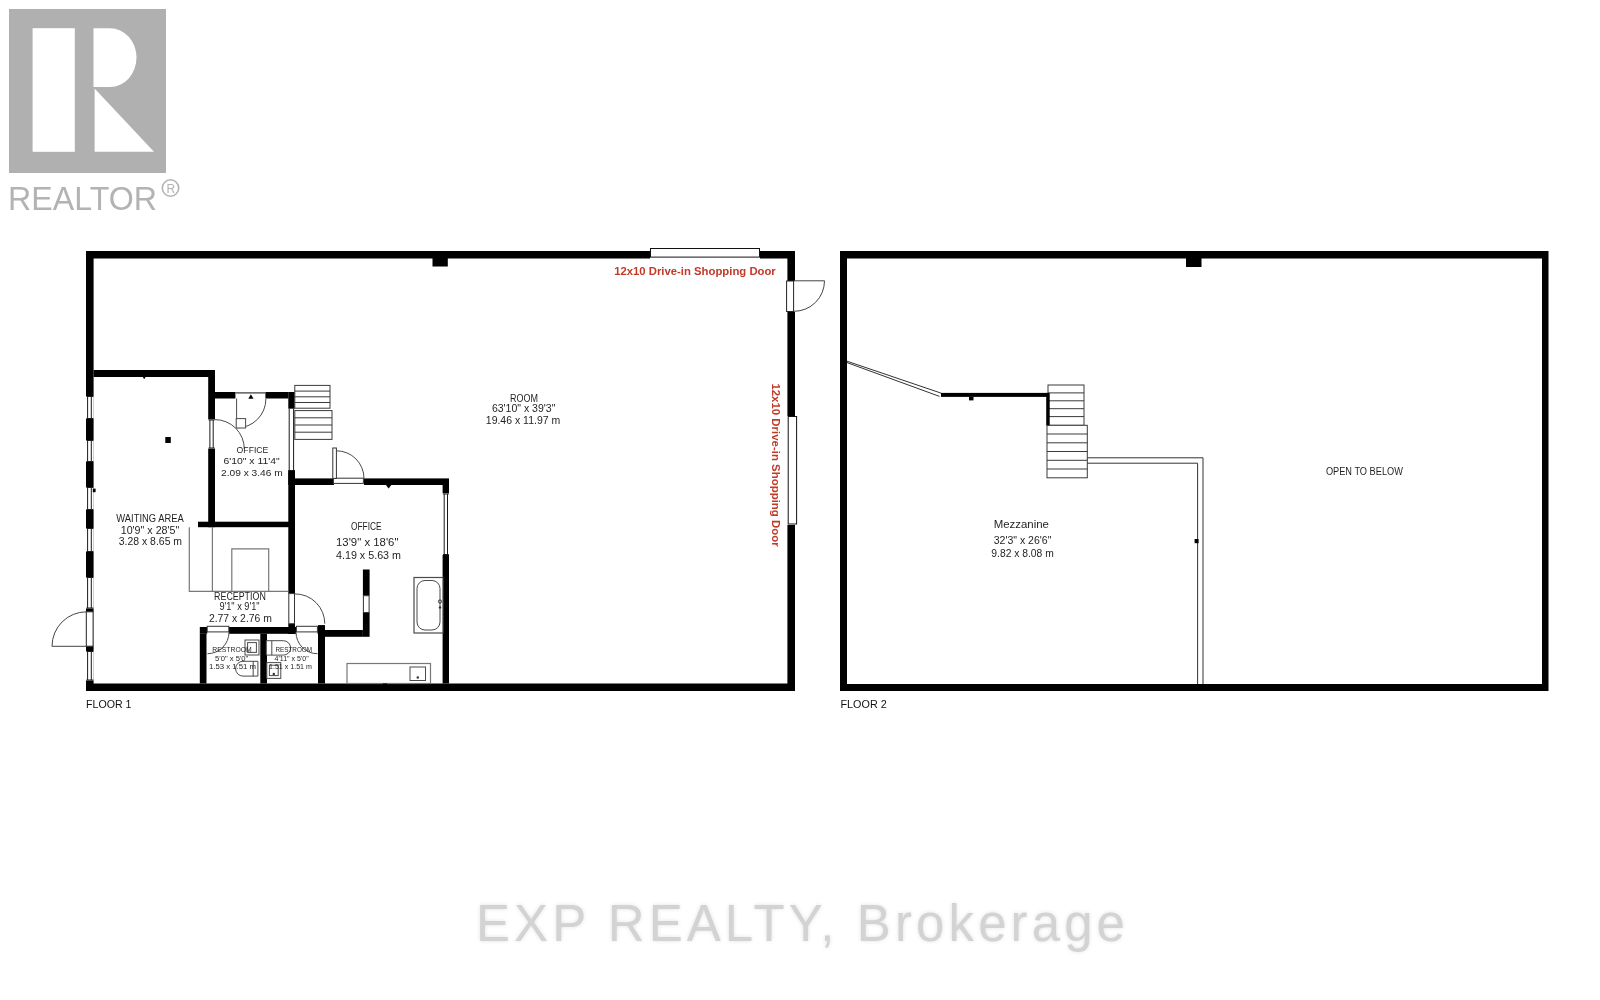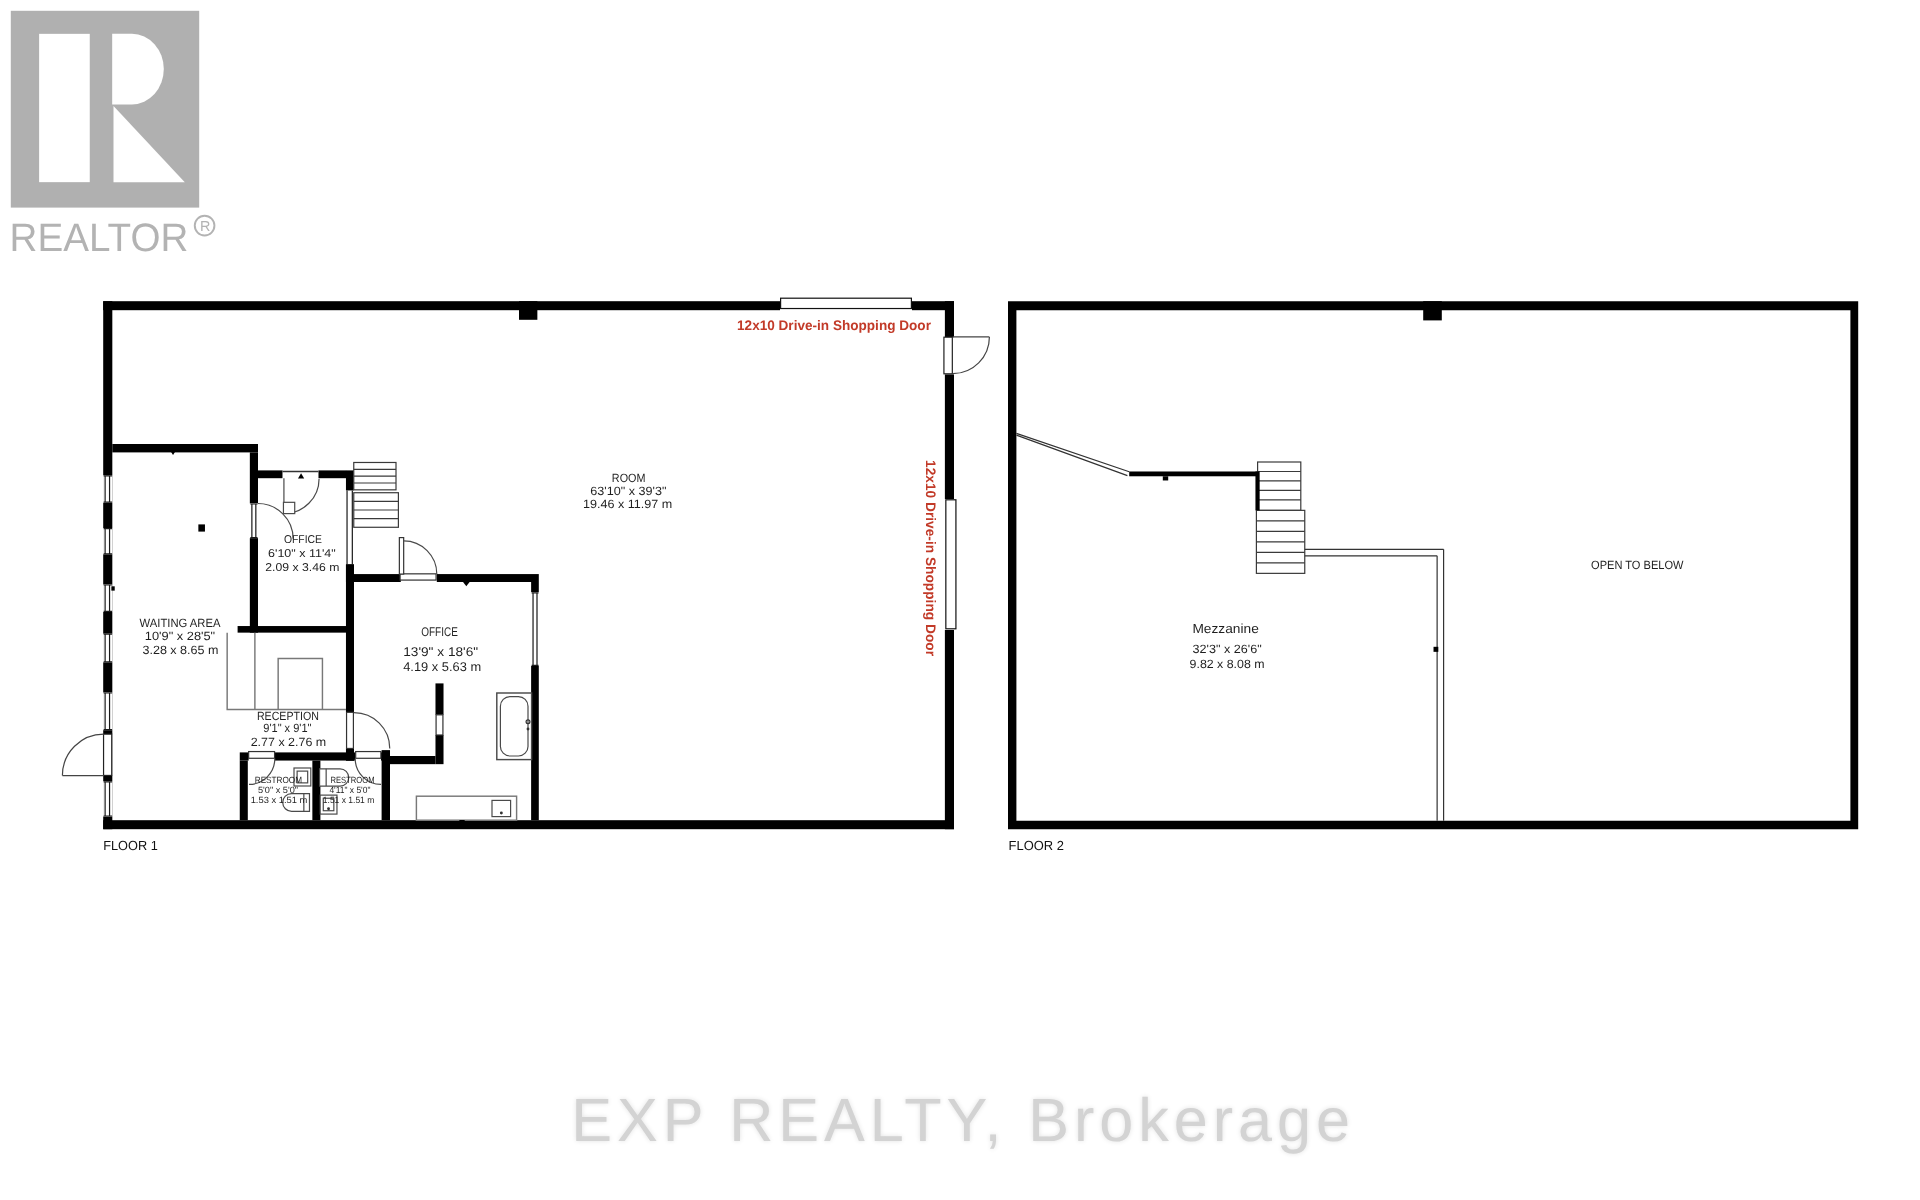--- a/index.html
+++ b/index.html
@@ -1,19 +1,19 @@
 <!DOCTYPE html>
 <html><head>
 <meta charset="utf-8">
 <style>
   html,body{margin:0;padding:0;background:#ffffff;width:1600px;height:1000px;overflow:hidden;}
   svg text{font-family:"Liberation Sans", sans-serif;}
   .wm{position:absolute;left:476px;top:894px;font-family:"Liberation Sans", sans-serif;
       font-size:51px;letter-spacing:4.1px;color:#d3d3d3;white-space:nowrap;
-      text-shadow:0 0 4px #e2e2e2;filter:blur(0.4px);margin-top:10px;}
+      text-shadow:0 0 4px #e2e2e2;filter:blur(0.4px);}
 </style>
 </head>
 <body>
 <svg width="1600" height="1000" viewBox="0 0 1600 1000" fill="#1f1f1f" font-family="&quot;Liberation Sans&quot;, sans-serif">
 <rect x="0" y="0" width="1600" height="1000" fill="#ffffff"></rect>
 <g id="floor1">
 
 <rect x="86" y="251" width="564" height="7.5" fill="#000"></rect>
 <rect x="760" y="251" width="35" height="7.5" fill="#000"></rect>
 

